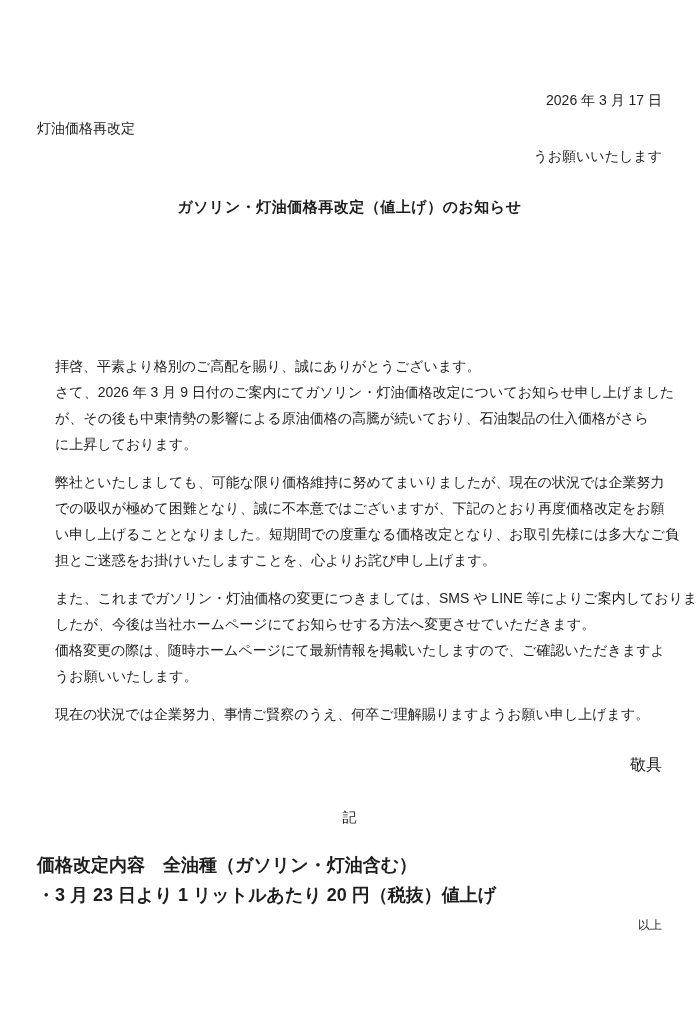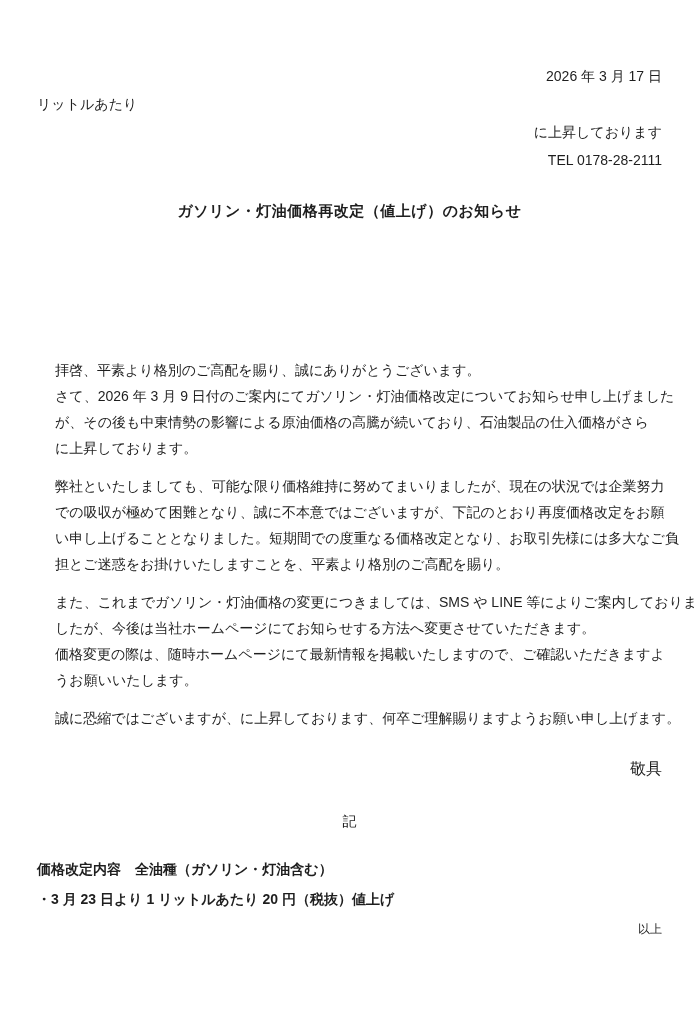--- a/index.html
+++ b/index.html
@@ -5,21 +5,21 @@
   html, body {
     margin: 0;
     padding: 0;
     background: #ffffff;
   }
   .page {
     position: relative;
     width: 699px;
     height: 1024px;
     box-sizing: border-box;
-    padding: 62px 37px 0 37px;
+    padding: 86px 37px 0 37px;
     background: #ffffff;
     color: #1e1e1e;
     font-family: "Liberation Sans", "DejaVu Sans", sans-serif;
     overflow: hidden;
   }
   .header-line {
     font-size: 14px;
     line-height: 28px;
     white-space: pre;
   }
@@ -54,62 +54,61 @@
     margin-top: 22px;
     font-size: 14px;
     line-height: 30px;
     text-align: center;
     white-space: pre;
   }
   .revision-block {
     margin-top: 18px;
   }
   .revision-line {
-    font-size: 14px;
+    font-size: 18px;
     line-height: 30px;
     font-weight: 700;
     white-space: pre;
   }
   .end-line {
     margin-top: 0;
     font-size: 12px;
     line-height: 30px;
     text-align: right;
     white-space: pre;
   }
 </style>
 </head>
 <body>
 
 <div class="page">
 
   <div class="header-line align-right">2026 年 3 月 17 日</div>
 
-  <div class="header-line align-left">リットルあたり</div>
+  <div class="header-line align-left">灯油価格再改定</div>
 
-  <div class="header-line align-right">に上昇しております</div>
+  <div class="header-line align-right">うお願いいたします</div>
 
-  <div class="header-line align-right">TEL 0178-28-2111</div>
 
   <h1 class="doc-title">ガソリン・灯油価格再改定（値上げ）のお知らせ</h1>
 
   <div class="doc-body">
     <p class="para">拝啓、平素より格別のご高配を賜り、誠にありがとうございます。
 さて、2026 年 3 月 9 日付のご案内にてガソリン・灯油価格改定についてお知らせ申し上げました
 が、その後も中東情勢の影響による原油価格の高騰が続いており、石油製品の仕入価格がさら
 に上昇しております。</p>
     <p class="para">弊社といたしましても、可能な限り価格維持に努めてまいりましたが、現在の状況では企業努力
 での吸収が極めて困難となり、誠に不本意ではございますが、下記のとおり再度価格改定をお願
 い申し上げることとなりました。短期間での度重なる価格改定となり、お取引先様には多大なご負
-担とご迷惑をお掛けいたしますことを、平素より格別のご高配を賜り。</p>
+担とご迷惑をお掛けいたしますことを、心よりお詫び申し上げます。</p>
     <p class="para">また、これまでガソリン・灯油価格の変更につきましては、SMS や LINE 等によりご案内しておりま
 したが、今後は当社ホームページにてお知らせする方法へ変更させていただきます。
 価格変更の際は、随時ホームページにて最新情報を掲載いたしますので、ご確認いただきますよ
 うお願いいたします。</p>
-    <p class="para">誠に恐縮ではございますが、に上昇しております、何卒ご理解賜りますようお願い申し上げます。</p>
+    <p class="para">現在の状況では企業努力、事情ご賢察のうえ、何卒ご理解賜りますようお願い申し上げます。</p>
   </div>
 
   <div class="closing-line">敬具</div>
 
   <div class="record-line">記</div>
 
   <div class="revision-block">
     <div class="revision-line">価格改定内容　全油種（ガソリン・灯油含む）</div>
     <div class="revision-line">・3 月 23 日より 1 リットルあたり 20 円（税抜）値上げ</div>
   </div>

